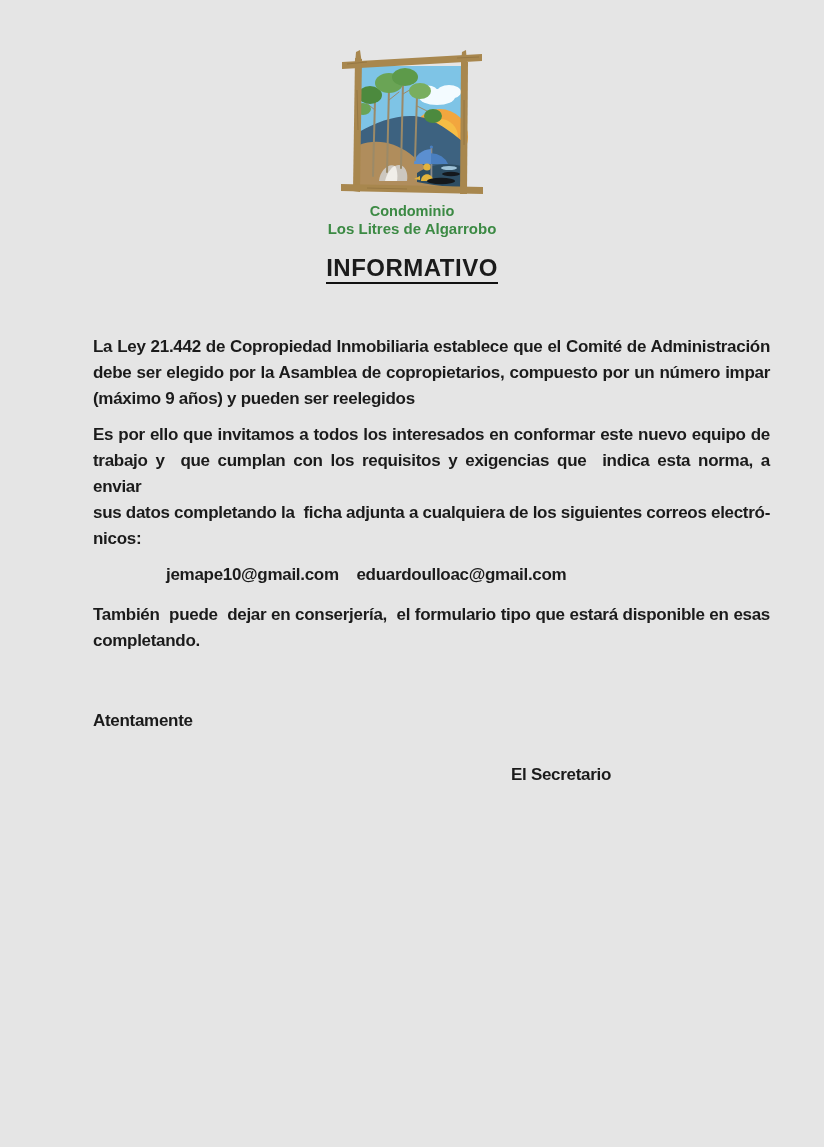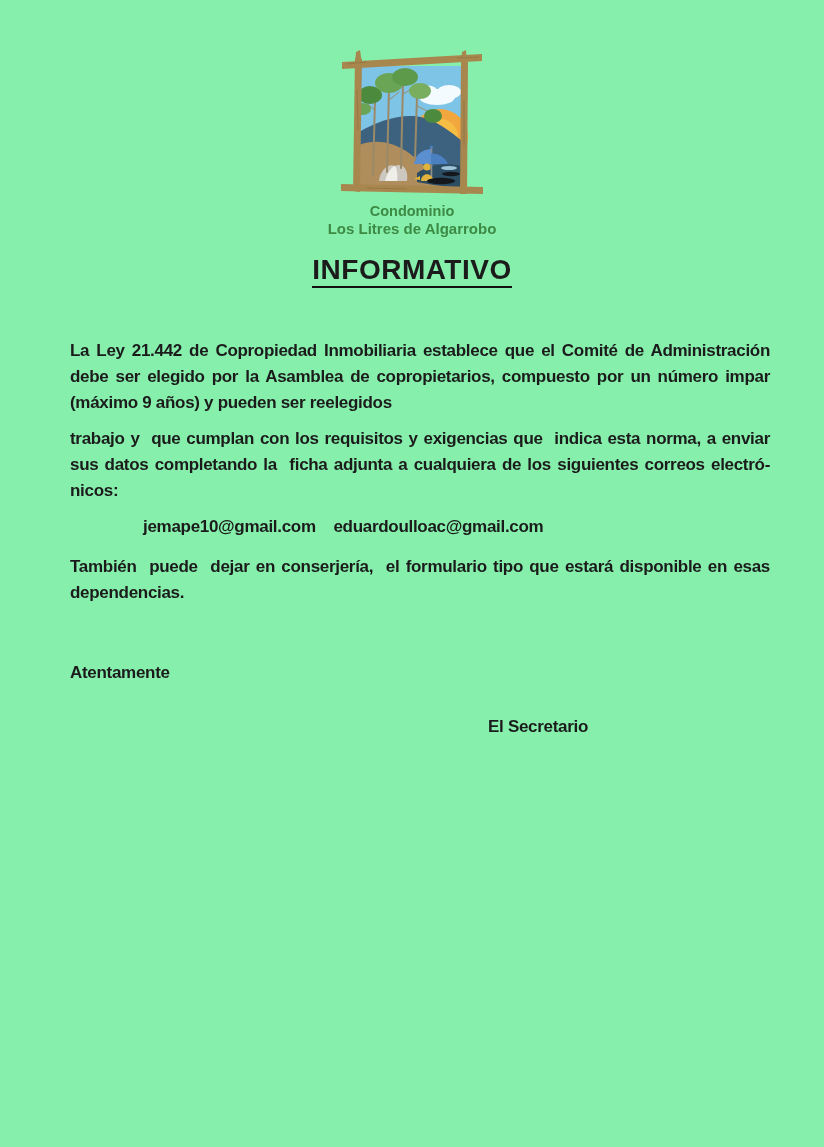--- a/index.html
+++ b/index.html
@@ -1,43 +1,43 @@
 <!DOCTYPE html>
 <html><head>
 <meta charset="utf-8">
 <style>
   html, body { margin: 0; padding: 0; background: #ffffff; }
   .page {
     position: relative;
     width: 824px;
     height: 1147px;
-    background: #86efac;
+    background: #e5e5e5;
     font-family: "Liberation Sans", sans-serif;
     font-weight: bold;
     color: #1b1b1b;
     overflow: hidden;
   }
   .header { text-align: center; padding-top: 50px; }
   .logo-wrap { display: inline-block; line-height: 0; }
   .logo-caption { line-height: 1.25; margin-top: 2px; }
   .caption-1 { font-size: 14.5px; }
   .caption-2 { font-size: 15px; }
   .doc-title {
     text-align: center;
     margin-top: 15px;
-    font-size: 28px;
+    font-size: 24px;
     letter-spacing: 0.5px;
   }
   .doc-title span {
     border-bottom: 2.5px solid #111;
     padding-bottom: 1px;
   }
   .content {
     margin-top: 52px;
-    padding-left: 70px;
+    padding-left: 93px;
     padding-right: 54px; 
     font-size: 17px;
     letter-spacing: -0.3px;
     line-height: 26px;
   }
   .para { margin: 0 0 10px 0; }
   .para.email { padding-left: 73px; margin: 7px 0 14px 0; }
   .line { white-space: pre-wrap; }
   .line.j { text-align: justify; text-align-last: justify; }
   .closing { margin-top: 54px; }
@@ -133,30 +133,31 @@
   </div>
 
   <div class="content">
     <div id="paragraphs">
         <div class="para body">
           <div class="line j">La Ley 21.442 de Copropiedad Inmobiliaria establece que el Comité de Administración</div>
           <div class="line j">debe ser elegido por la Asamblea de copropietarios, compuesto por un número impar</div>
           <div class="line">(máximo 9 años) y pueden ser reelegidos</div>
         </div>
         <div class="para body">
+          <div class="line j">Es por ello que invitamos a todos los interesados en conformar este nuevo equipo de</div>
           <div class="line j">trabajo y  que cumplan con los requisitos y exigencias que  indica esta norma, a enviar</div>
           <div class="line j">sus datos completando la  ficha adjunta a cualquiera de los siguientes correos electró-</div>
           <div class="line">nicos:</div>
         </div>
         <div class="para email">
           <div class="line">jemape10@gmail.com    eduardoulloac@gmail.com</div>
         </div>
         <div class="para body">
           <div class="line j">También  puede  dejar en conserjería,  el formulario tipo que estará disponible en esas</div>
-          <div class="line">dependencias.</div>
+          <div class="line">completando.</div>
         </div>
       </div>
 
     <div class="closing">Atentamente</div>
     <div class="signature">El Secretario</div>
   </div>
 
 </div>
 
 </body></html>

